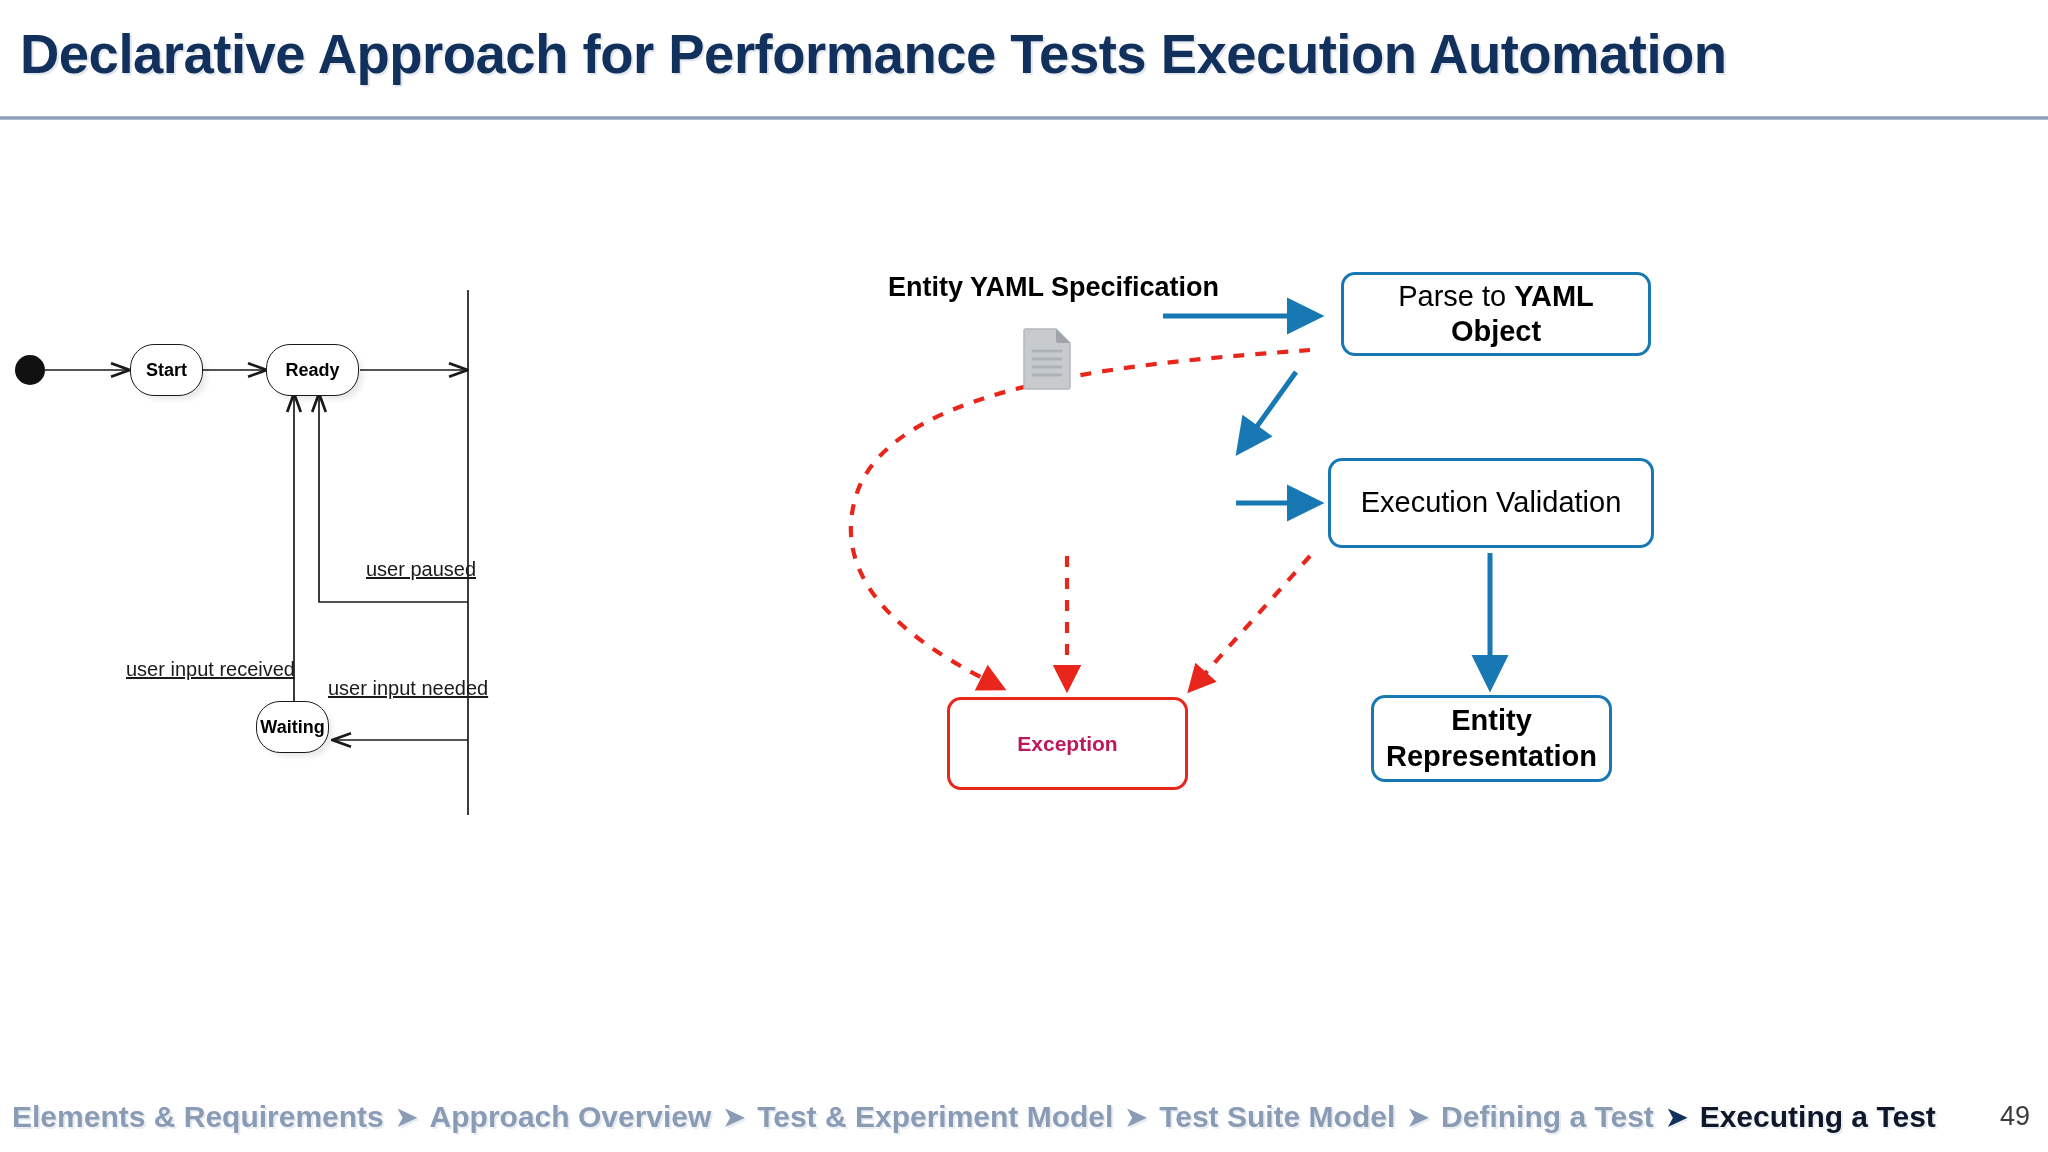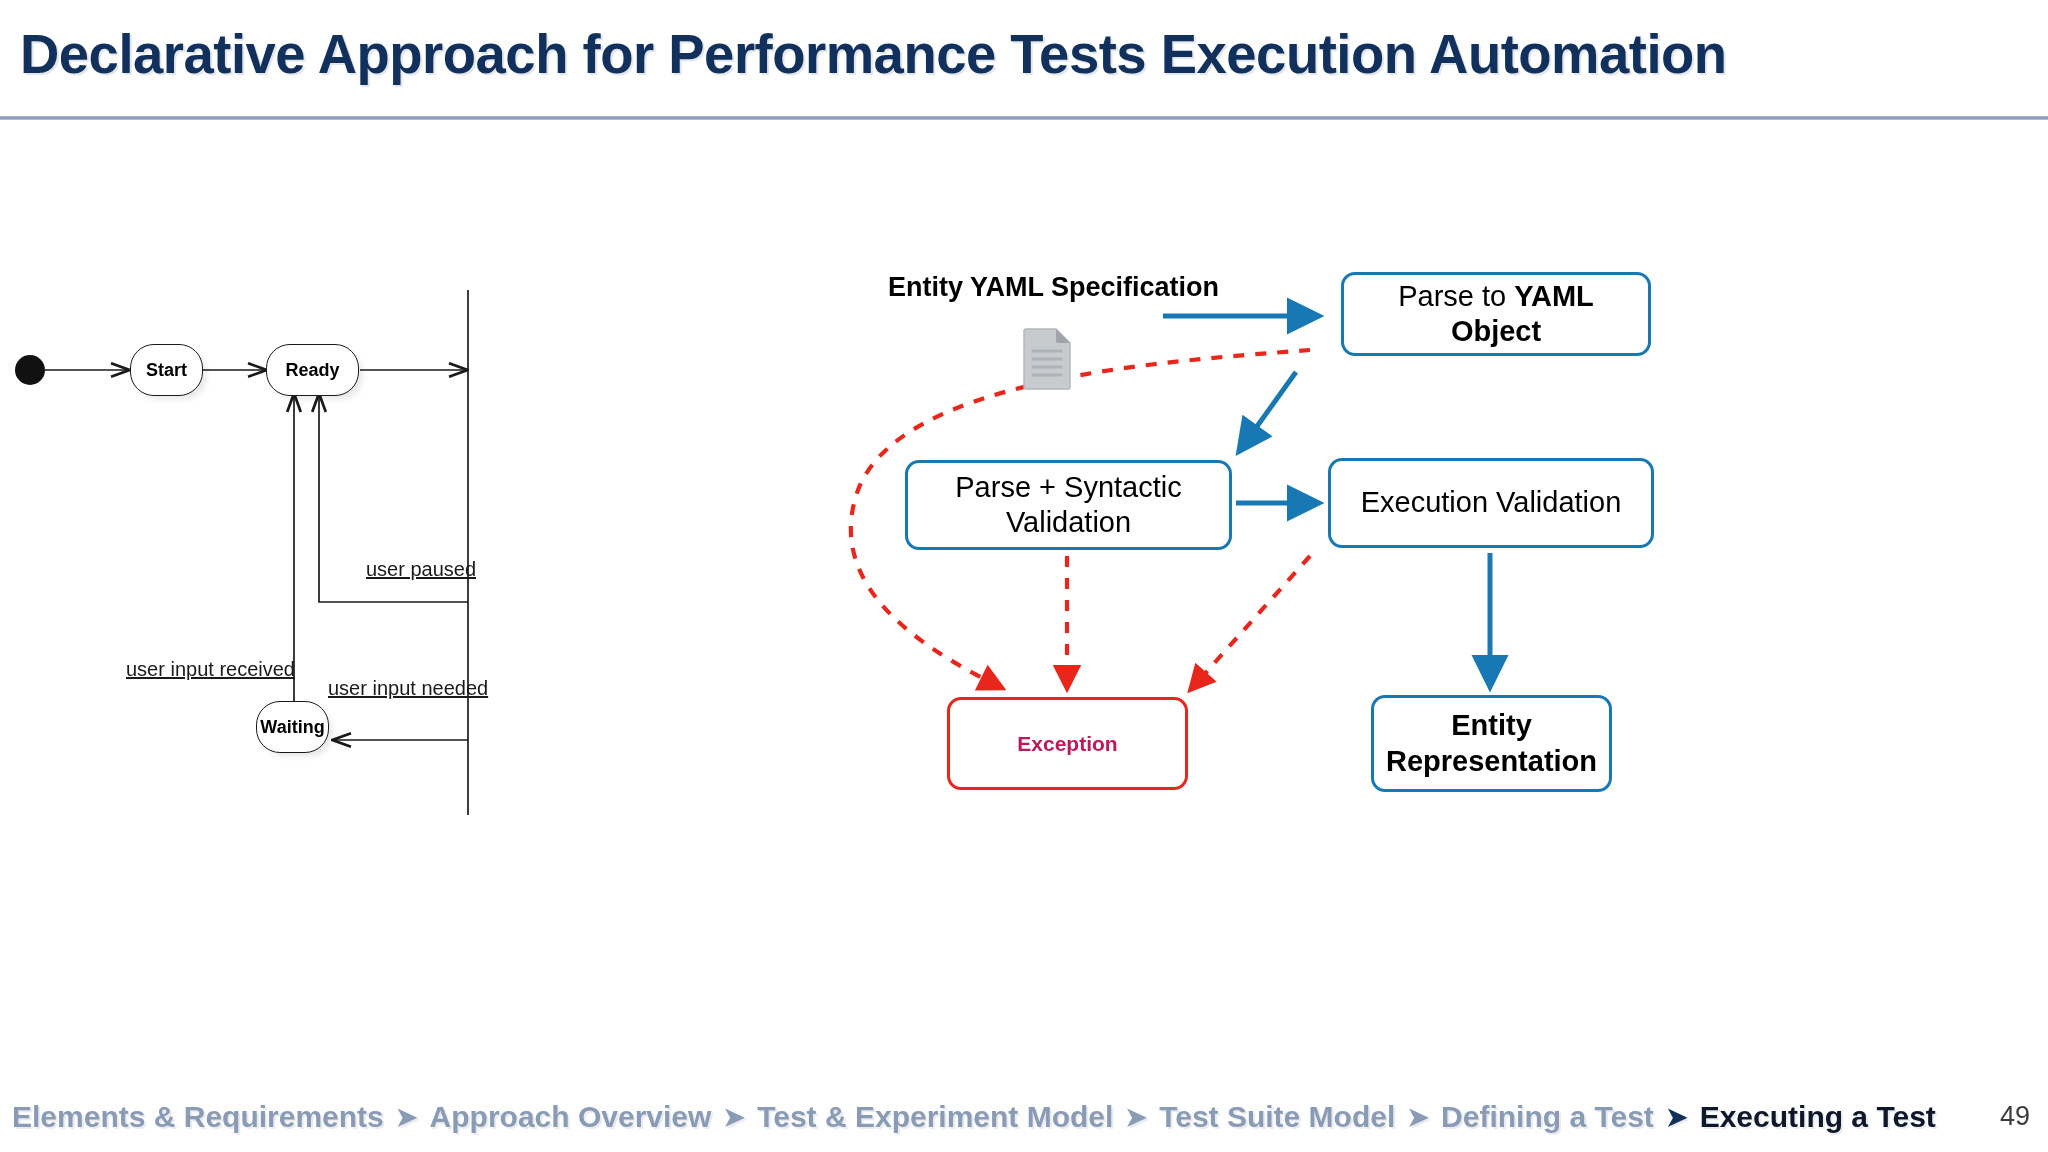--- a/index.html
+++ b/index.html
@@ -184,34 +184,30 @@
         <line x1="11" y1="48" x2="39" y2="48"></line>
       </g>
     </svg>
 
     <div class="flow-box" style="left:1341px; top:272px; width:310px; height:84px;">
       <span>
         <span>Parse to </span><b>YAML Object</b>
       </span>
     </div>
 
-    <div class="flow-box" style="left:905px; top:460px; width:327px; height:90px; flex-direction:column;">
-      <span>Parse + Syntactic</span>
-      <span>Validation</span>
-    </div>
 
     <div class="flow-box" style="left:1328px; top:458px; width:326px; height:90px;">
       <span>Execution Validation</span>
     </div>
 
     <div class="flow-box err" style="left:947px; top:697px; width:241px; height:93px;">
       <span>Exception</span>
     </div>
 
-    <div class="flow-box bold" style="left:1371px; top:695px; width:241px; height:97px; flex-direction:column;">
+    <div class="flow-box bold" style="left:1371px; top:695px; width:241px; height:87px; flex-direction:column;">
       <span>Entity</span>
       <span>Representation</span>
     </div>
   </div>
 
   <div class="footer">
     <div class="breadcrumb" id="breadcrumb">
         <span class="crumb">Elements &amp; Requirements</span>
         <span class="crumb-sep">➤</span>
         <span class="crumb">Approach Overview</span>

